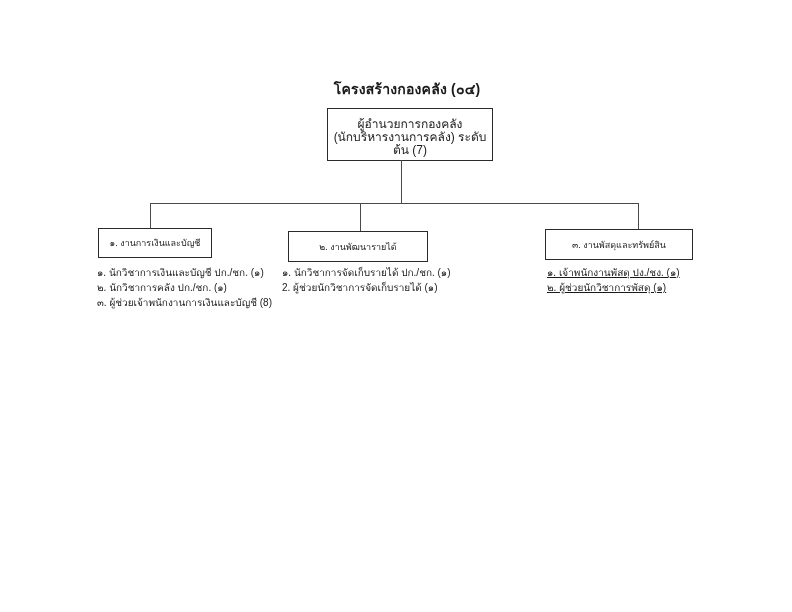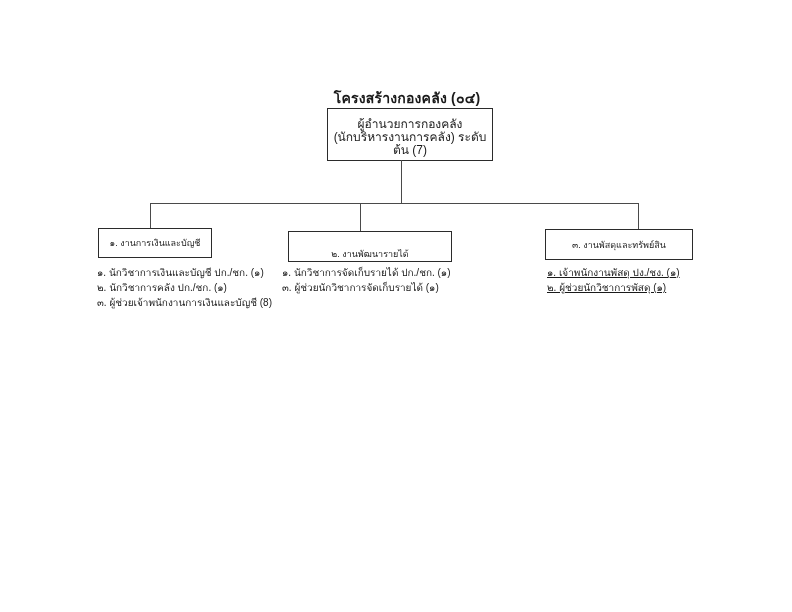--- a/index.html
+++ b/index.html
@@ -15,21 +15,20 @@
   }
   .chart-title {
     position: absolute;
     left: 267px;
     top: 78px;
     width: 280px;
     text-align: center;
     font-size: 14px;
     font-weight: bold;
     letter-spacing: 0.2px;
-    margin-top: 9px;
   }
   .node {
     position: absolute;
     border: 1px solid #2b2b2b;
     background: #ffffff;
     text-align: center;
   }
   .root-node {
     left: 327px;
     top: 108px;
@@ -39,21 +38,21 @@
     line-height: 13px;
     padding-top: 9px;
   }
   .section-node {
     display: flex;
     align-items: center;
     justify-content: center;
     font-size: 9px;
   }
   .section-node-1 { left: 98px;  top: 228px; width: 114px; height: 30px; }
-  .section-node-2 { left: 288px; top: 231px; width: 164px; height: 31px; align-items: flex-end; }
+  .section-node-2 { left: 288px; top: 231px; width: 140px; height: 31px; }
   .section-node-3 { left: 545px; top: 229px; width: 148px; height: 31px; }
   .line {
     position: absolute;
     background: #4a4a4a;
   }
   .line-root-drop   { left: 401px; top: 160px; width: 1px;   height: 44px; }
   .line-horizontal  { left: 150px; top: 203px; width: 489px; height: 1px;  }
   .line-branch-1    { left: 150px; top: 203px; width: 1px;   height: 26px; }
   .line-branch-2    { left: 360px; top: 203px; width: 1px;   height: 29px; }
   .line-branch-3    { left: 638px; top: 203px; width: 1px;   height: 27px; }
@@ -96,21 +95,21 @@
   </div>
 
   <div class="staff-list staff-list-1">
     <div>๑. นักวิชาการเงินและบัญชี ปก./ชก. (๑)</div>
     <div>๒. นักวิชาการคลัง ปก./ชก. (๑)</div>
     <div>๓. ผู้ช่วยเจ้าพนักงานการเงินและบัญชี (8)</div>
   </div>
 
   <div class="staff-list staff-list-2">
     <div>๑. นักวิชาการจัดเก็บรายได้ ปก./ชก. (๑)</div>
-    <div>๓. ผู้ช่วยนักวิชาการจัดเก็บรายได้ (๑)</div>
+    <div>2. ผู้ช่วยนักวิชาการจัดเก็บรายได้ (๑)</div>
   </div>
 
   <div class="staff-list staff-list-3">
     <div>๑. เจ้าพนักงานพัสดุ ปง./ชง. (๑)</div>
     <div>๒. ผู้ช่วยนักวิชาการพัสดุ (๑)</div>
   </div>
 
 </div>
 
 </body></html>

